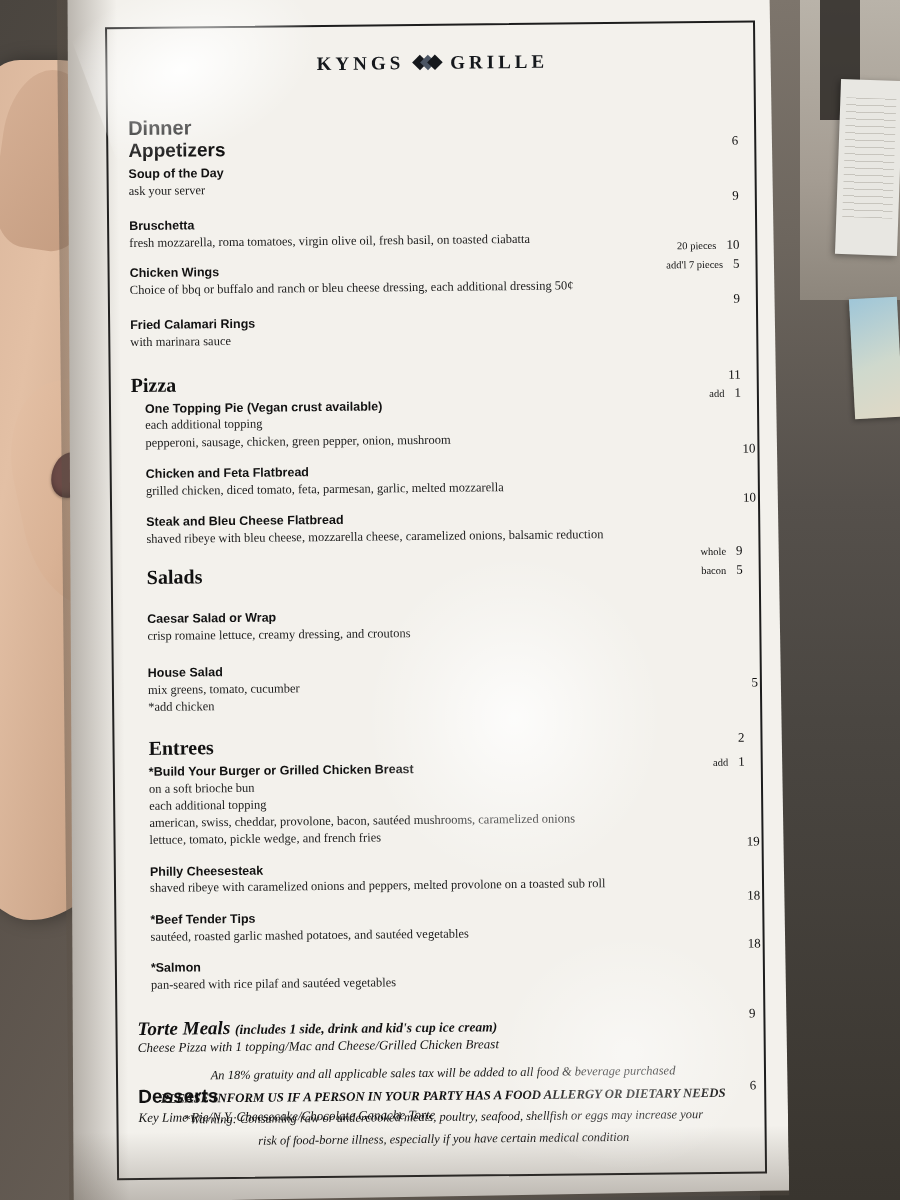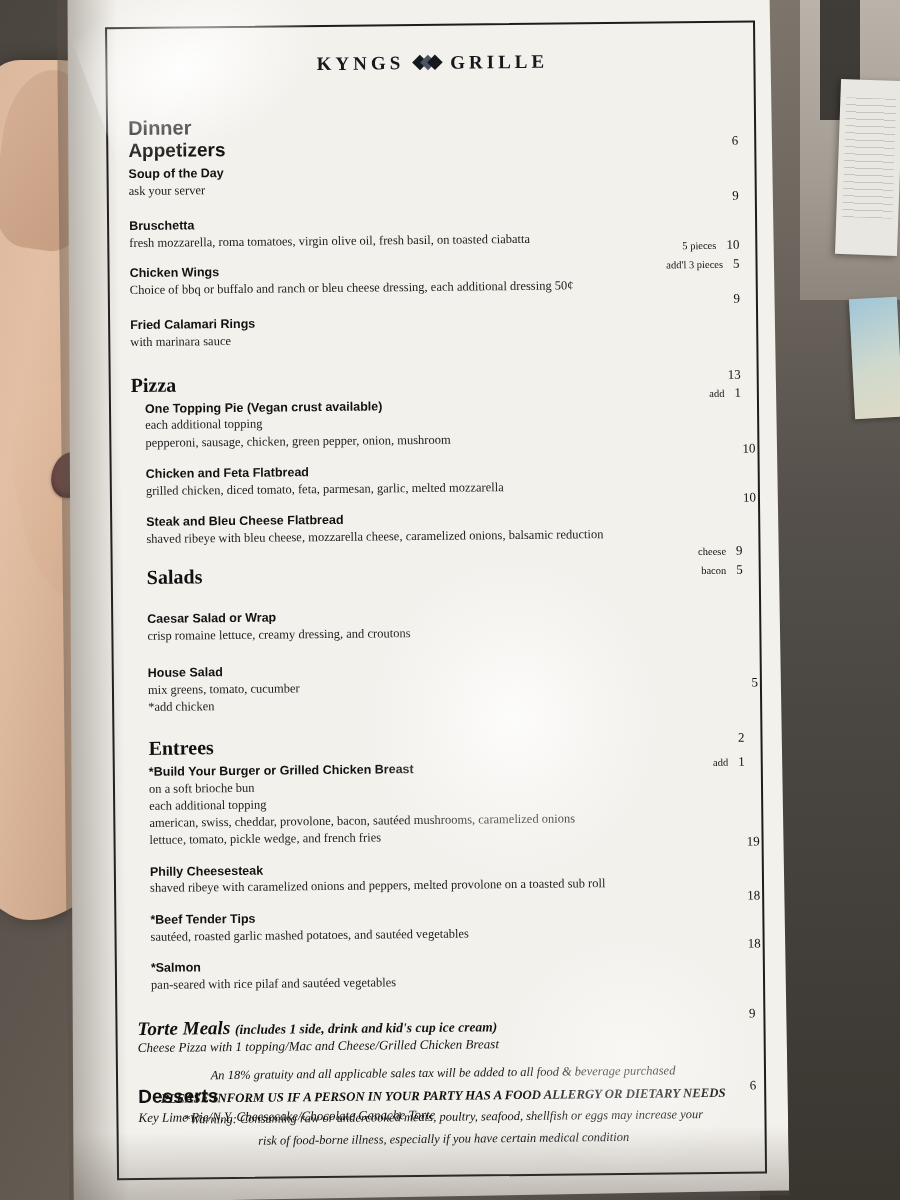--- a/index.html
+++ b/index.html
@@ -323,42 +323,42 @@
         <div class="row">
           <div class="item-name">Soup of the Day</div>
           <div class="item-desc">ask your server</div>
           <div class="price" style="top:28px;">9</div>
         </div>
 
         <div class="row" style="margin-top:18px;">
           <div class="item-name">Bruschetta</div>
           <div class="item-desc">fresh mozzarella, roma tomatoes, virgin olive oil, fresh basil, on toasted ciabatta</div>
           <div class="price-stack" style="top:24px;">
-            <div class="line"><span class="qual">5 pieces</span><span>10</span></div>
-            <div class="line"><span class="qual">add'l 3 pieces</span><span>5</span></div>
+            <div class="line"><span class="qual">20 pieces</span><span>10</span></div>
+            <div class="line"><span class="qual">add'l 7 pieces</span><span>5</span></div>
           </div>
         </div>
 
         <div class="row" style="margin-top:6px;">
           <div class="item-name">Chicken Wings</div>
           <div class="item-desc">Choice of bbq or buffalo and ranch or bleu cheese dressing, each additional dressing 50¢</div>
           <div class="price" style="top:32px;">9</div>
         </div>
 
         <div class="row" style="margin-top:18px;">
           <div class="item-name">Fried Calamari Rings</div>
           <div class="item-desc">with marinara sauce</div>
         </div>
       </div>
 
       <div class="sec-block" style="margin-top:22px;">
         <div class="sec-head-row">
           <div class="sec-title serif">Pizza</div>
           <div class="price-stack" style="top:-2px;">
-            <div class="line"><span class="qual"></span><span>13</span></div>
+            <div class="line"><span class="qual"></span><span>11</span></div>
             <div class="line"><span class="qual">add</span><span>1</span></div>
           </div>
         </div>
 
         <div class="row" style="margin-left:14px; margin-bottom:6px;">
           <div class="item-name">One Topping Pie (Vegan crust available)</div>
           <div class="item-desc">each additional topping</div>
           <div class="item-desc">pepperoni, sausage, chicken, green pepper, onion, mushroom</div>
           <div class="price" style="top:46px; right:-14px;">10</div>
         </div>
@@ -372,21 +372,21 @@
         <div class="row" style="margin-left:14px; margin-top:14px;">
           <div class="item-name">Steak and Bleu Cheese Flatbread</div>
           <div class="item-desc">shaved ribeye with bleu cheese, mozzarella cheese, caramelized onions, balsamic reduction</div>
         </div>
       </div>
 
       <div class="sec-block" style="margin-top:18px;">
         <div class="sec-head-row">
           <div class="sec-title serif" style="margin-left:14px;">Salads</div>
           <div class="price-stack" style="top:-18px;">
-            <div class="line"><span class="qual">cheese</span><span>9</span></div>
+            <div class="line"><span class="qual">whole</span><span>9</span></div>
             <div class="line"><span class="qual">bacon</span><span>5</span></div>
           </div>
         </div>
 
         <div class="row" style="margin-left:14px; margin-top:22px;">
           <div class="item-name">Caesar Salad or Wrap</div>
           <div class="item-desc">crisp romaine lettuce, creamy dressing, and croutons</div>
         </div>
 
         <div class="row" style="margin-left:14px; margin-top:20px;">

